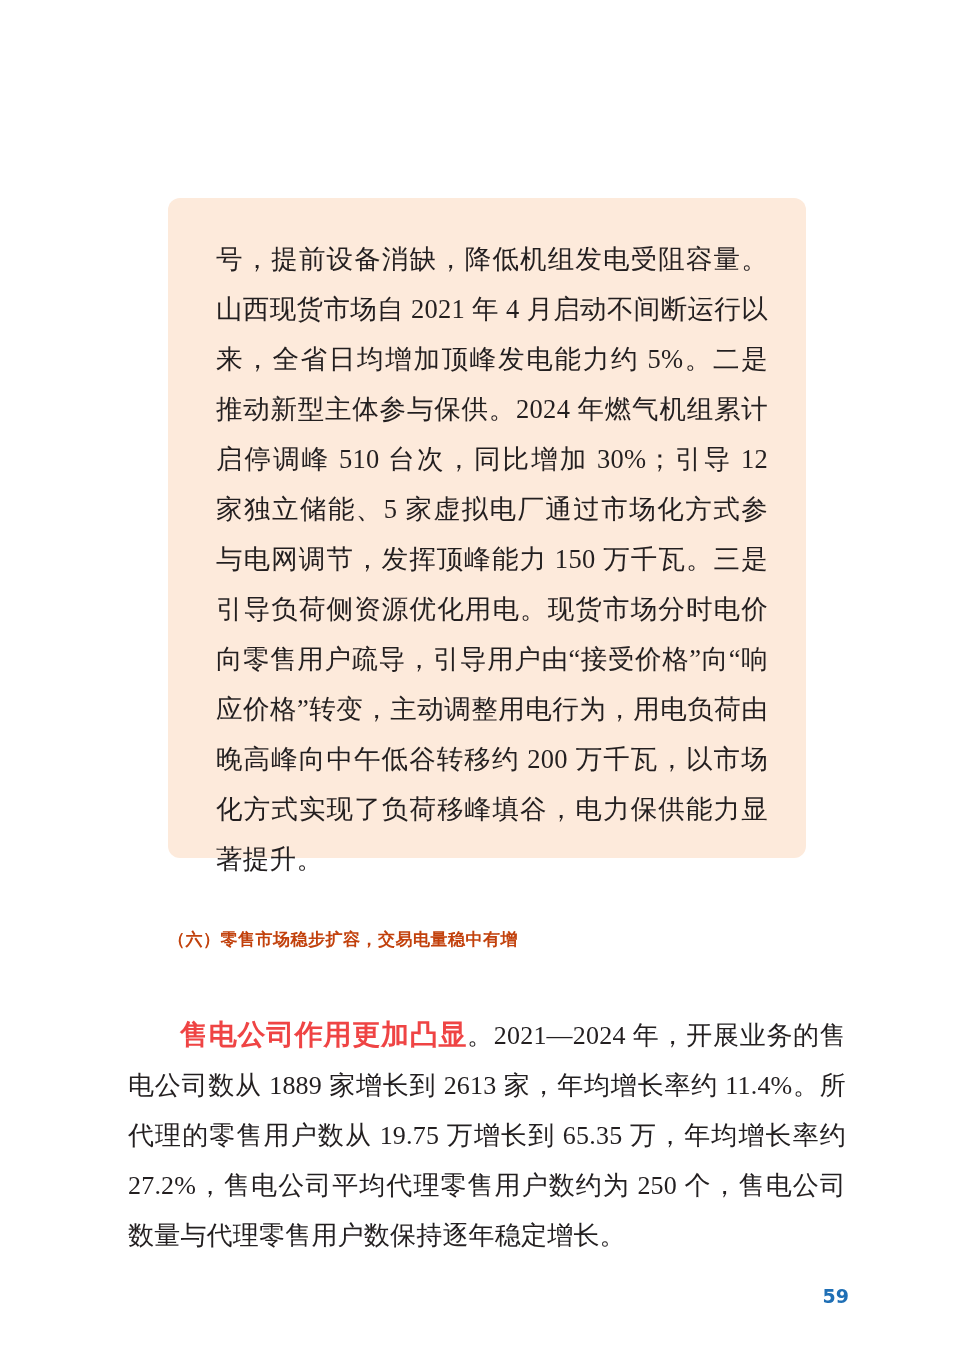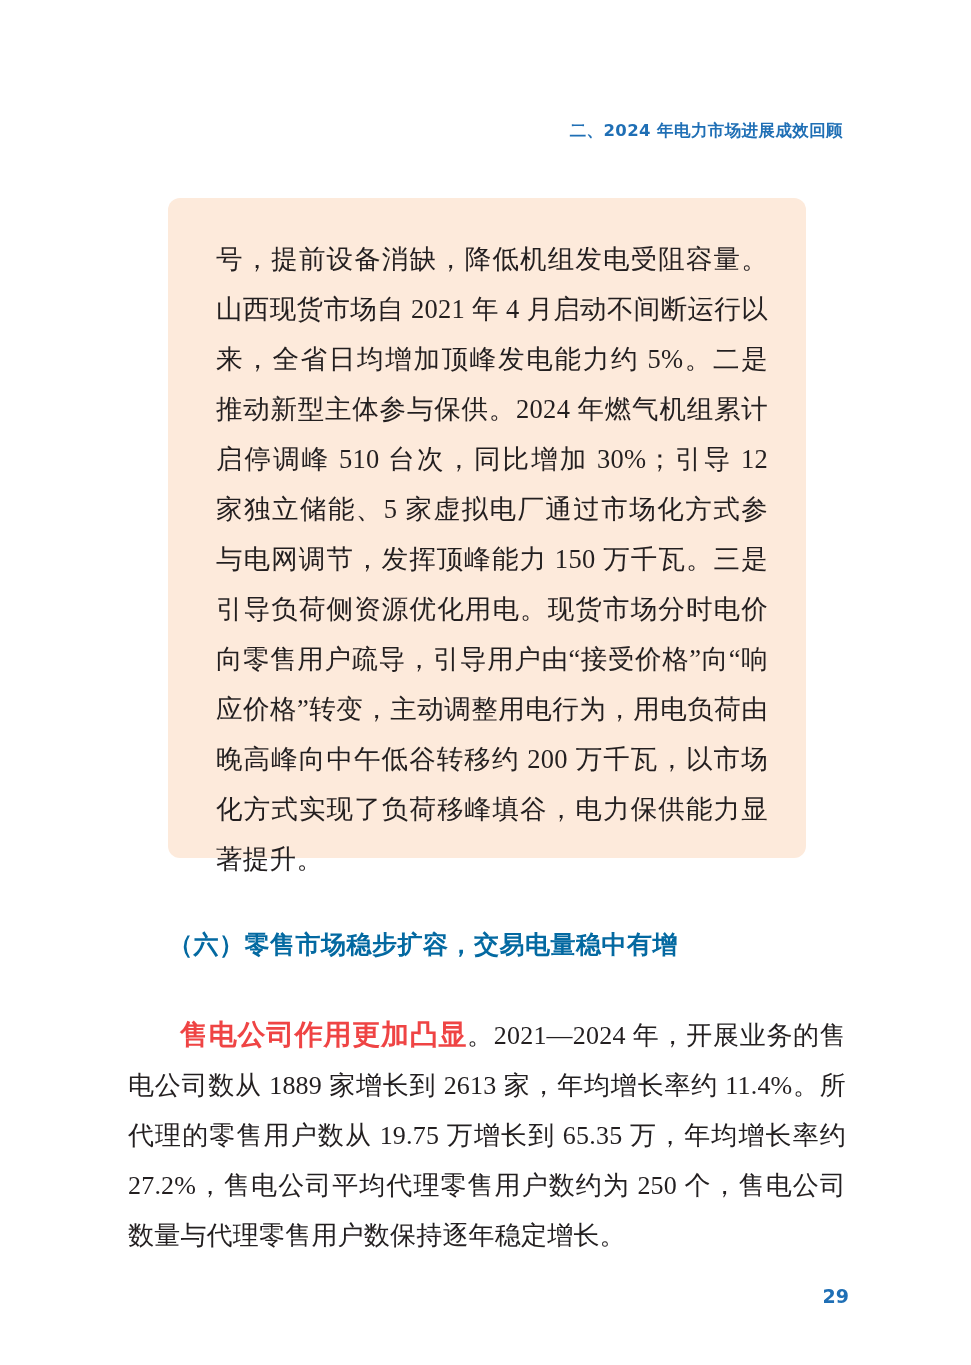--- a/index.html
+++ b/index.html
@@ -57,23 +57,23 @@
     letter-spacing: 0.3px;
   }
 
   
   .section-heading {
     position: absolute;
     left: 168px;
     top: 928px;
     width: 700px;
     font-family: Liberation Sans, sans-serif;
-    font-size: 25px;
+    font-size: 17px;
     font-weight: 700;
-    color: #0369a1;
+    color: #c2410c;
     letter-spacing: 0.5px;
     white-space: nowrap;
   }
 
   
   .body-para {
     position: absolute;
     left: 128px;
     top: 1010px;
     width: 718px;
@@ -103,27 +103,26 @@
     font-size: 19px;
     font-weight: 700;
     color: #1f6fb5;
   }
 </style>
 </head>
 <body>
 
 <div class="page">
 
-  <div class="running-header">二、2024 年电力市场进展成效回顾</div>
 
   <div class="callout">
     <div class="callout-text">号，提前设备消缺，降低机组发电受阻容量。山西现货市场自 2021 年 4 月启动不间断运行以来，全省日均增加顶峰发电能力约 5%。二是推动新型主体参与保供。2024 年燃气机组累计启停调峰 510 台次，同比增加 30%；引导 12 家独立储能、5 家虚拟电厂通过市场化方式参与电网调节，发挥顶峰能力 150 万千瓦。三是引导负荷侧资源优化用电。现货市场分时电价向零售用户疏导，引导用户由“接受价格”向“响应价格”转变，主动调整用电行为，用电负荷由晚高峰向中午低谷转移约 200 万千瓦，以市场化方式实现了负荷移峰填谷，电力保供能力显著提升。</div>
   </div>
 
   <div class="section-heading">（六）零售市场稳步扩容，交易电量稳中有增</div>
 
   <div class="body-para">
     <span class="lead-in">售电公司作用更加凸显</span><span>。2021—2024 年，开展业务的售电公司数从 1889 家增长到 2613 家，年均增长率约 11.4%。所代理的零售用户数从 19.75 万增长到 65.35 万，年均增长率约 27.2%，售电公司平均代理零售用户数约为 250 个，售电公司数量与代理零售用户数保持逐年稳定增长。</span>
   </div>
 
-  <div class="page-number">29</div>
+  <div class="page-number">59</div>
 
 </div>
 
 </body></html>

